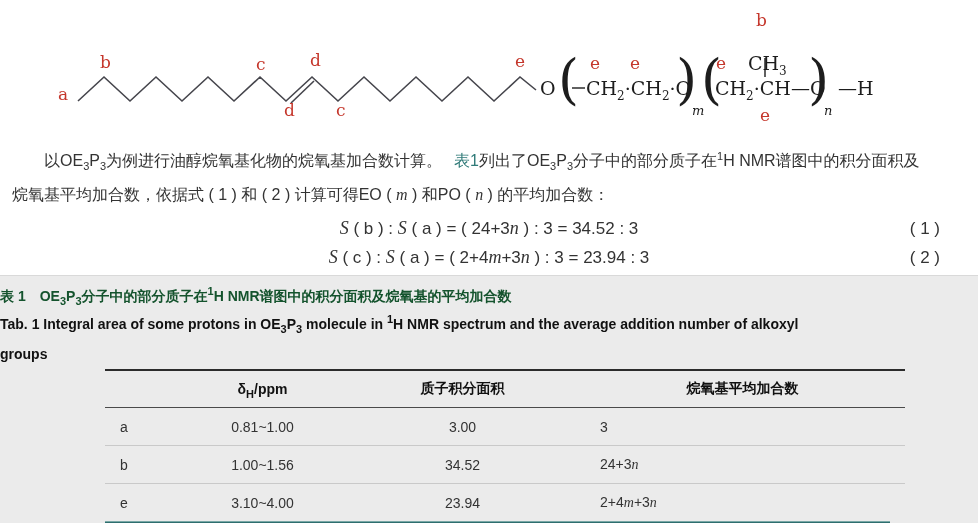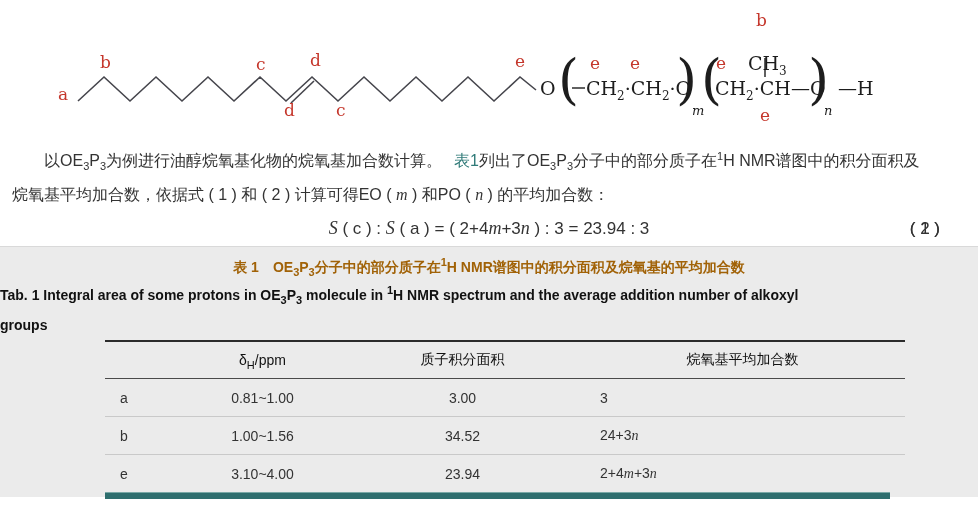--- a/index.html
+++ b/index.html
@@ -24,25 +24,25 @@
   i{font-style:italic;font-family:"Liberation Serif",serif;}
 
   
   .eqs{margin-top:2px;}
   .eqline{position:relative;text-align:center;font-size:17px;line-height:29px;color:#333;white-space:nowrap;}
   .eqline .eqbody i{font-size:18px;}
   .eqnum{position:absolute;right:38px;top:0;}
 
   
   .panel{margin-top:3px;background:#ebebeb;border-top:1px solid #d9d9d9;height:250px;}
-  .cap-cn{padding-top:7px;text-align:center;font-size:14px;font-weight:bold;color:#a16207;line-height:26px;}
+  .cap-cn{padding-top:7px;font-size:14px;font-weight:bold;color:#14532d;line-height:26px;}
   .cap-en{text-align:left;font-size:14px;font-weight:bold;color:#111;line-height:30px;}
   table{border-collapse:collapse;table-layout:fixed;width:785px;margin-left:105px;margin-top:0;}
   thead tr{border-top:2px solid #2b2b2b;border-bottom:1px solid #4a4a4a;}
-  th{font-size:14px;font-weight:normal;color:#111;height:36px;padding:0;}
+  th{font-size:14px;font-weight:bold;color:#111;height:36px;padding:0;}
   td{font-size:14px;color:#333;height:37px;padding:0;}
   tbody tr{border-bottom:1px solid #c9c9c9;}
   tbody tr:last-child{border-bottom:none;}
   .c-label{width:60px;text-align:left;padding-left:15px;}
   .c-shift{width:165px;text-align:center;}
   .c-area{width:235px;text-align:center;}
   .c-num{width:325px;}
   th.c-num{text-align:center;}
   td.c-num{text-align:left;padding-left:20px;}
   .teal-bar{width:785px;margin-left:105px;height:7px;background:#2e6e6e;border-top:1px solid #79a8a6;box-sizing:border-box;}
@@ -84,20 +84,21 @@
   <span class="ftext" style="left:838px;top:79px">—H</span>
 </div>
 
 <div class="para">
   <div class="pline indent"><span>以OE</span><sub>3</sub><span>P</span><sub>3</sub><span>为例进行油醇烷氧基化物的烷氧基加合数计算。</span><span class="link">表1</span><span>列出了OE</span><sub>3</sub><span>P</span><sub>3</sub><span>分子中的部分质子在</span><sup>1</sup><span>H NMR谱图中的积分面积及</span></div>
   <div class="pline"><span>烷氧基平均加合数，依据式 ( 1 ) 和 ( 2 ) 计算可得EO ( </span><i>m</i><span> ) 和PO ( </span><i>n</i><span> ) 的平均加合数：</span></div>
 </div>
 
 <div class="eqs">
   <div class="eqline">
+    <span class="eqbody"><i>S</i><span> ( b )  : </span><i>S</i><span> ( a ) = ( 24+3</span><i>n</i><span> )  : 3 = 34.52 : 3</span></span>
     <span class="eqnum">( 1 )</span>
   </div>
   <div class="eqline">
     <span class="eqbody"><i>S</i><span> ( c )  : </span><i>S</i><span> ( a ) = ( 2+4</span><i>m</i><span>+3</span><i>n</i><span> )  : 3 = 23.94 : 3</span></span>
     <span class="eqnum">( 2 )</span>
   </div>
 </div>
 
 <div class="panel">
   <div class="cap-cn"><span>表 1　OE</span><sub>3</sub><span>P</span><sub>3</sub><span>分子中的部分质子在</span><sup>1</sup><span>H NMR谱图中的积分面积及烷氧基的平均加合数</span></div>

